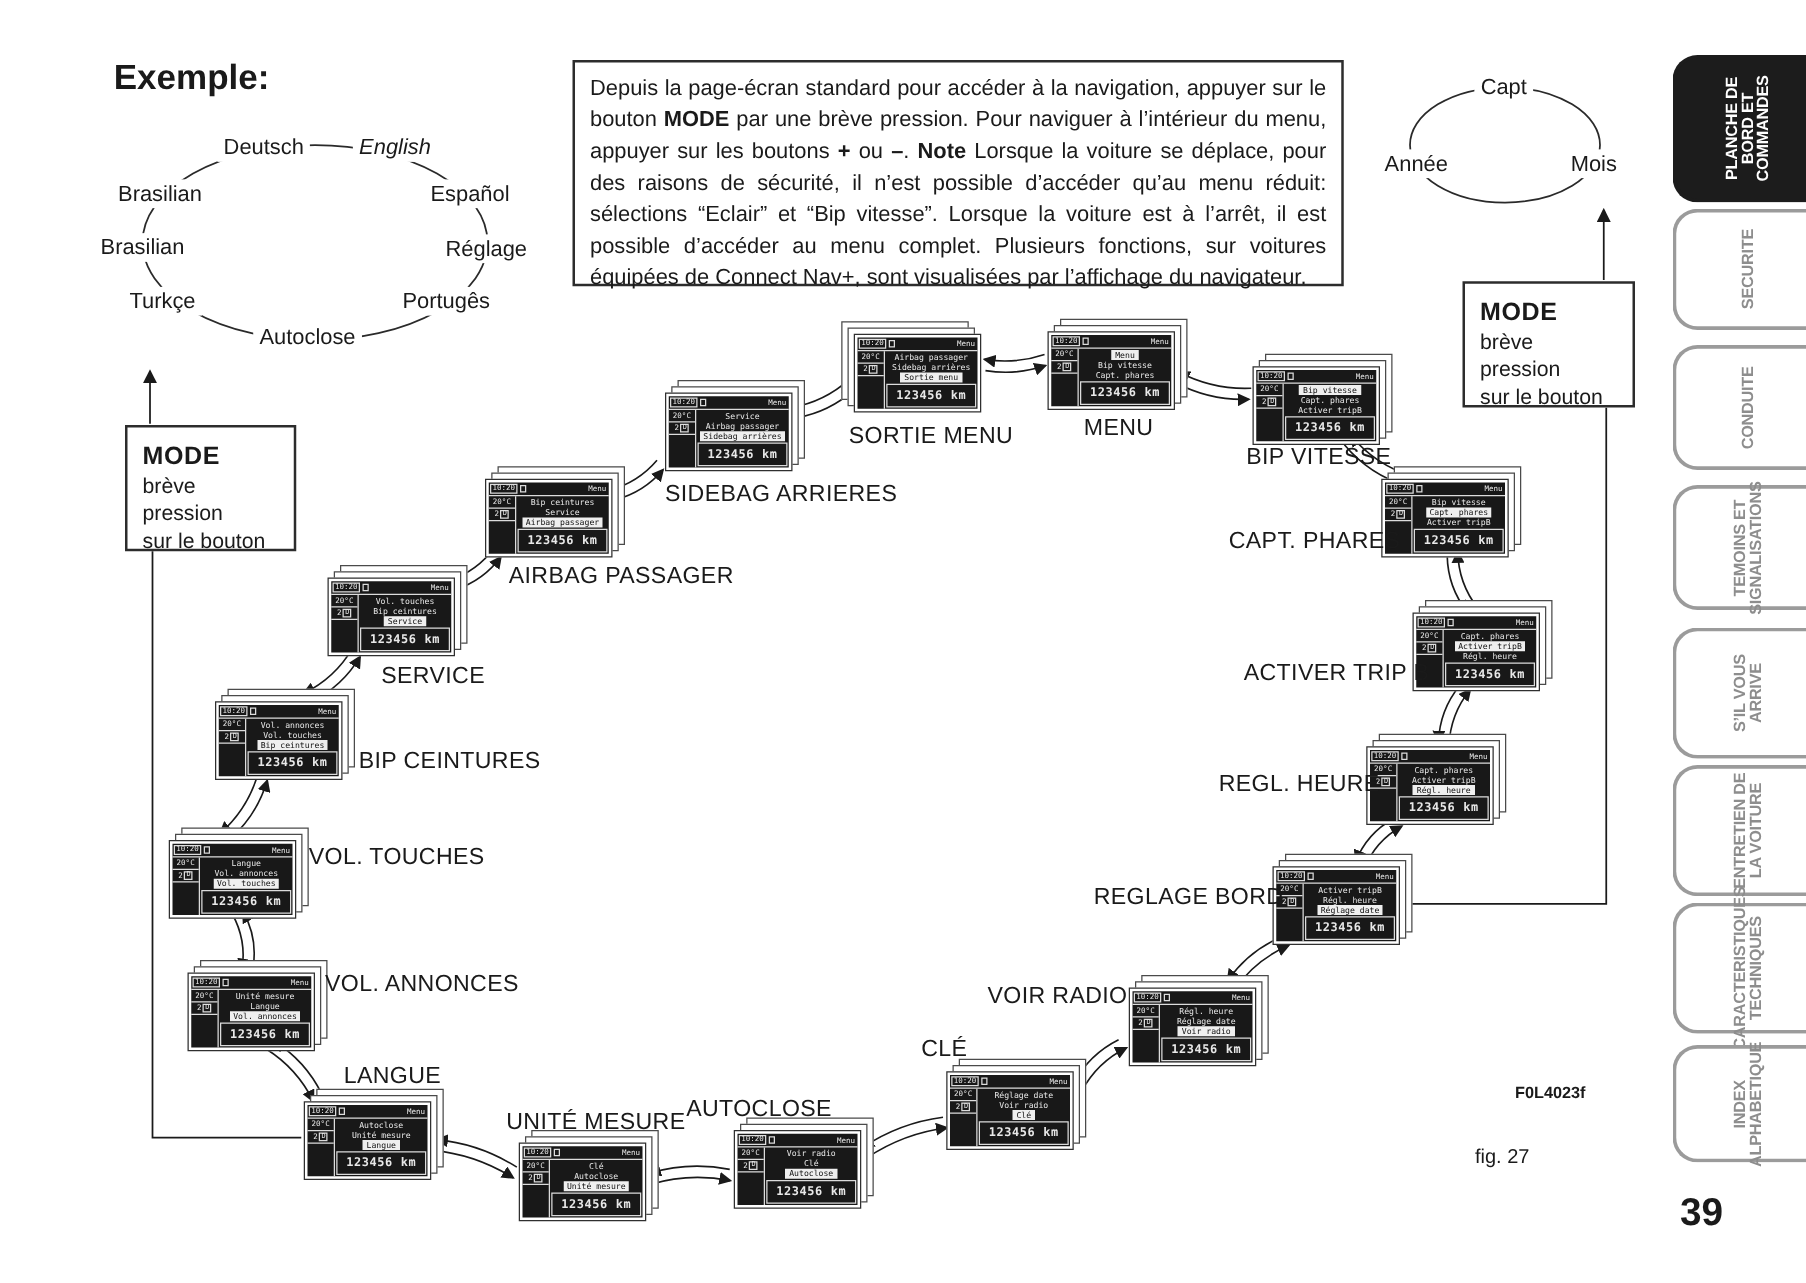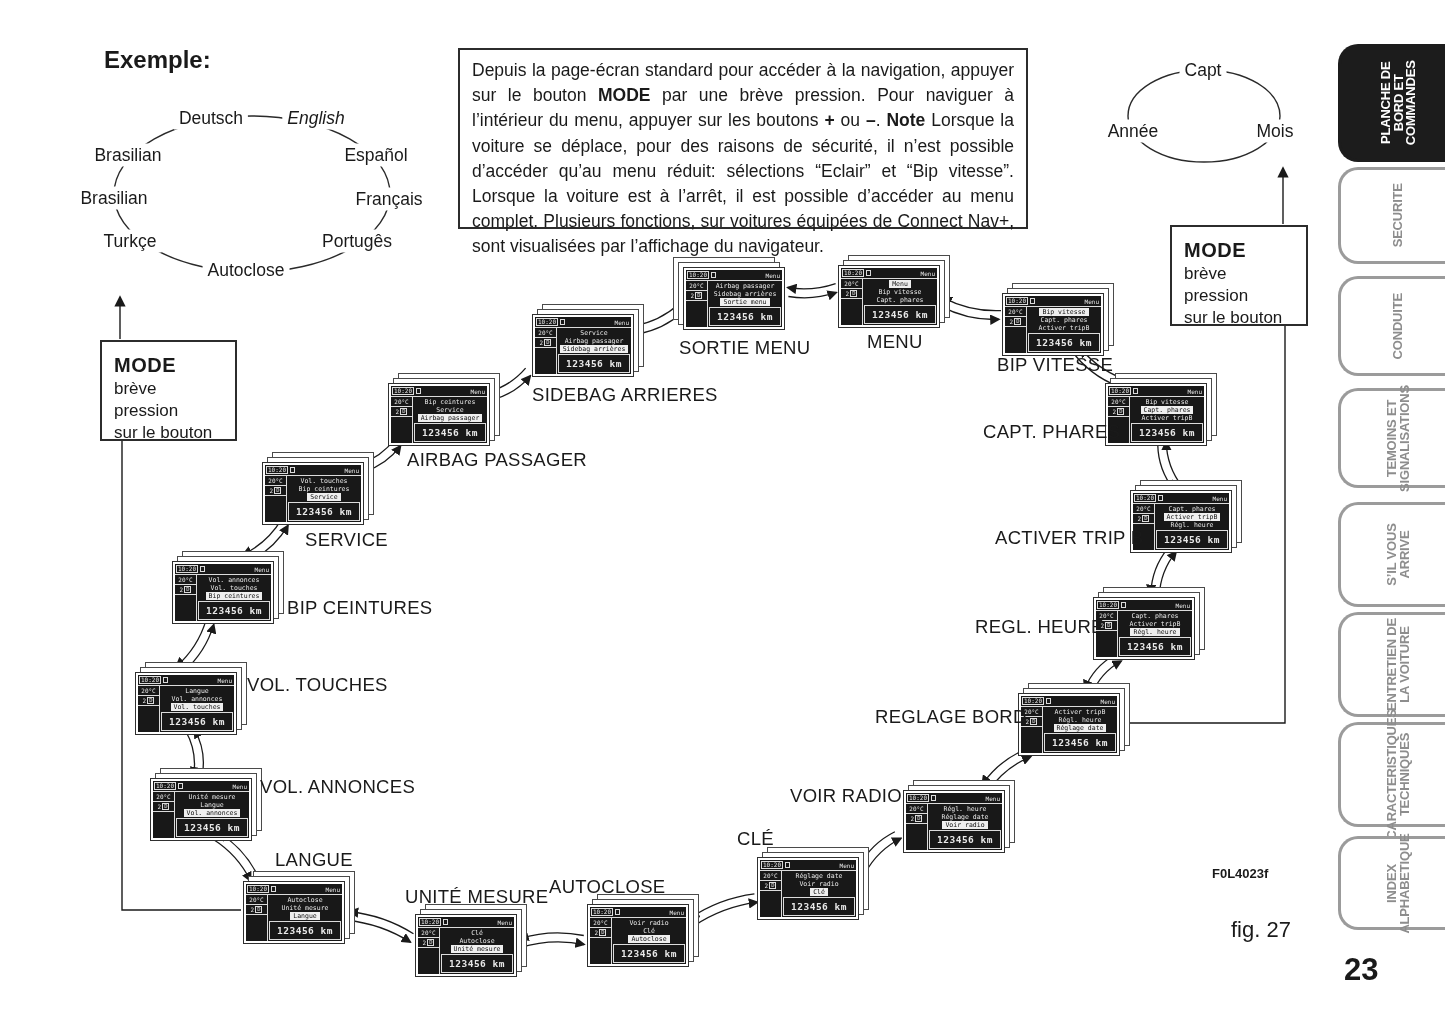--- a/index.html
+++ b/index.html
@@ -1,27 +1,27 @@
 <!DOCTYPE html>
 <html><head>
 <meta charset="utf-8">
 <style>
   html,body{margin:0;padding:0;background:#ffffff;}
   #page{position:relative;width:1445px;height:1026px;background:#fff;overflow:hidden;
         font-family:"Liberation Sans",sans-serif;color:#1a1a1a;}
   svg.overlay{position:absolute;left:0;top:0;pointer-events:none;}
 
   
-  .exemple{position:absolute;left:104px;top:46px;font-size:24px;font-weight:bold;}
+  .exemple{position:absolute;left:91px;top:46px;font-size:28px;font-weight:bold;}
   .figcode{position:absolute;left:1212px;top:866px;font-size:13px;font-weight:bold;}
-  .figlabel{position:absolute;left:1231px;top:917px;font-size:22px;}
+  .figlabel{position:absolute;left:1180px;top:917px;font-size:16px;}
   .pagenum{position:absolute;left:1344px;top:952px;font-size:31px;font-weight:bold;}
 
   
-  .infobox{position:absolute;left:458px;top:48px;width:570px;height:181px;border:2px solid #2c2c2c;
+  .infobox{position:absolute;left:458px;top:48px;width:617px;height:181px;border:2px solid #2c2c2c;
            box-sizing:border-box;padding:8px 12px;font-size:17.5px;line-height:1.44;text-align:justify;}
 
   
   .modebox{position:absolute;border:2px solid #2c2c2c;background:#fff;box-sizing:border-box;
            padding:10px 12px;font-size:17px;line-height:1.3;}
   .modebox .mtitle{font-weight:bold;font-size:20px;letter-spacing:.5px;}
   #modebox-left{left:100px;top:340px;width:137px;height:101px;}
   #modebox-right{left:1170px;top:225px;width:138px;height:101px;}
 
   
@@ -124,21 +124,21 @@
   <div class="exemple">Exemple:</div>
 
   <div class="infobox"><span id="info-text"><span>Depuis la page-écran standard pour accéder à la navigation, appuyer sur le bouton </span><b>MODE</b><span> par une brève pression. Pour naviguer à l’intérieur du menu, appuyer sur les boutons </span><b>+</b><span> ou </span><b>–</b><span>. </span><b>Note</b><span>  Lorsque la voiture se déplace, pour des raisons de sécurité, il n’est possible d’accéder qu’au menu réduit: sélections “Eclair” et “Bip vitesse”. Lorsque la voiture est à l’arrêt, il est possible d’accéder au menu complet. Plusieurs fonctions, sur voitures équipées de Connect Nav+, sont visualisées par l’affichage du navigateur.</span></span></div>
 
   <div id="lang-oval-labels">
       <div class="oval-label" style="left: 211px; top: 118px;">Deutsch</div>
       <div class="oval-label" style="left: 316px; top: 118px; font-style: italic;">English</div>
       <div class="oval-label" style="left: 128px; top: 155px;">Brasilian</div>
       <div class="oval-label" style="left: 376px; top: 155px;">Español</div>
       <div class="oval-label" style="left: 114px; top: 198px;">Brasilian</div>
-      <div class="oval-label" style="left: 389px; top: 199px;">Français</div>
+      <div class="oval-label" style="left: 389px; top: 199px;">Réglage</div>
       <div class="oval-label" style="left: 130px; top: 241px;">Turkçe</div>
       <div class="oval-label" style="left: 357px; top: 241px;">Portugês</div>
       <div class="oval-label" style="left: 246px; top: 270px;">Autoclose</div>
     </div>
   <div id="date-oval-labels">
       <div class="oval-label" style="left: 1203px; top: 70px;">Capt</div>
       <div class="oval-label" style="left: 1133px; top: 131px;">Année</div>
       <div class="oval-label" style="left: 1275px; top: 131px;">Mois</div>
     </div>
 
@@ -706,14 +706,14 @@
 TECHNIQUES</div>
       </div>
       <div class="tab" style="top: 836px; height: 94px;">
         <div class="rot">INDEX
 ALPHABETIQUE</div>
       </div>
     </div>
 
   <div class="figcode">F0L4023f</div>
   <div class="figlabel">fig. 27</div>
-  <div class="pagenum">23</div>
+  <div class="pagenum">39</div>
 </div>
 
 </body></html>

